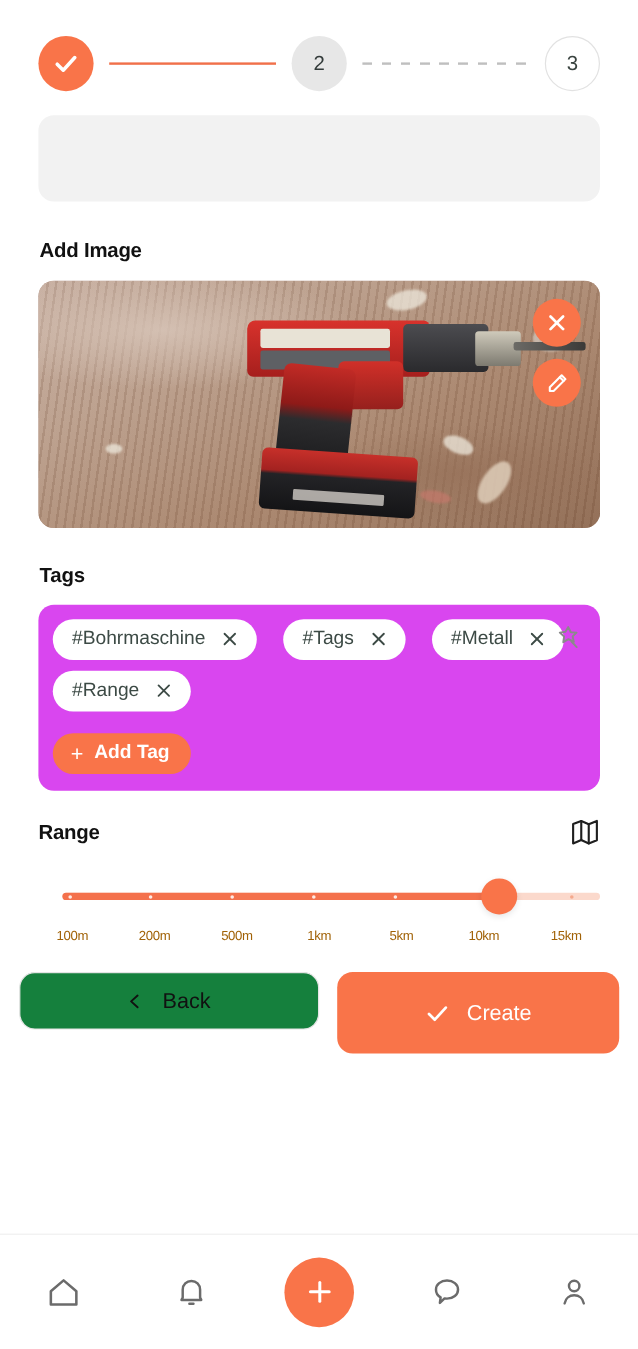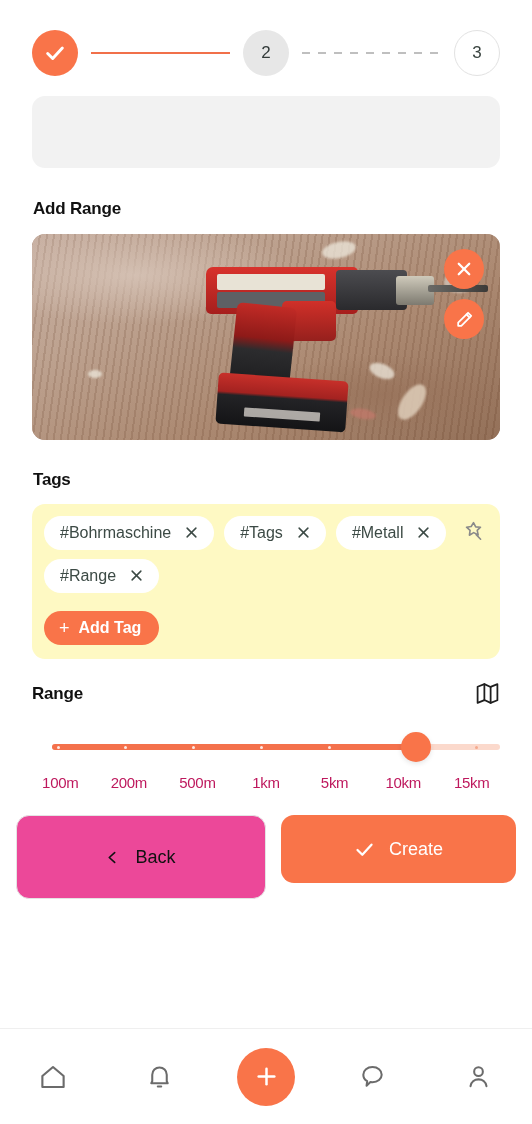--- a/index.html
+++ b/index.html
@@ -150,25 +150,25 @@
     display: flex; align-items: center; justify-content: center;
     cursor: pointer; border: none;
   }
   .img-btn-close { top: 15px; }
   .img-btn-edit { top: 65px; }
 
   
   .tags-box {
     position: relative;
     margin: 14px 32px 0 32px;
-    background: #fef9c3;
+    background: #d946ef;
     border-radius: 13px;
     padding: 12px 12px 14px 12px;
     display: flex; flex-wrap: wrap; align-content: flex-start;
-    gap: 9px 10px;
+    gap: 9px 22px;
     min-height: 134px;
   }
   .tag-chip {
     display: inline-flex; align-items: center; gap: 13px;
     background: #ffffff;
     border-radius: 20px;
     padding: 7px 15px 8px 16px;
     font-size: 16px;
     color: #3C4A45;
     cursor: pointer;
@@ -218,32 +218,32 @@
   }
   .slider-tick.dim { background: #F4A98D; }
   .slider-thumb {
     position: absolute; top: 0px;
     width: 30px; height: 30px; border-radius: 50%;
     background: #F97449; cursor: pointer;
     box-shadow: 0 2px 5px rgba(0,0,0,.10);
   }
   .range-labels {
     display: flex; margin: 12px 26px 0 26px;
-    font-size: 15px; color: #be185d; letter-spacing: -0.3px; justify-content: center;
+    font-size: 11px; color: #a16207; letter-spacing: -0.3px;
   }
   .range-labels span { flex: 1 1 0; text-align: center; }
 
   
   .footer-btns {
     display: flex; gap: 15px;
     margin: 24px 16px 0 16px;
   }
   .btn-back {
-    flex: 0 0 250px; height: 84px;
-    background: #ec4899; border: 1px solid #E4E4E4;
+    flex: 0 0 250px; height: 48px;
+    background: #15803d; border: 1px solid #E4E4E4;
     border-radius: 13px;
     display: flex; align-items: center; justify-content: center; gap: 16px;
     font-size: 18px; color: #111111; cursor: pointer;
     font-family: "Liberation Sans", sans-serif;
   }
   .btn-publish {
     flex: 1 1 auto; height: 68px;
     background: #F97449; border: none;
     border-radius: 13px;
     display: flex; align-items: center; justify-content: center; gap: 14px;
@@ -286,21 +286,21 @@
       <span>2</span>
     </div>
     <div class="connector connector-dashed"></div>
     <div class="step step-future">
       <span>3</span>
     </div>
   </div>
 
   <div class="empty-field"></div>
 
-  <div class="section-label label-addimage">Add Range</div>
+  <div class="section-label label-addimage">Add Image</div>
 
   <div class="image-wrap">
     <div class="photo">
       <div class="photo-bg"></div>
       <div class="photo-spec sp1"></div>
       <div class="photo-spec sp2"></div>
       <div class="photo-spec sp3"></div>
       <div class="photo-spec sp4"></div>
       <div class="photo-spec sp5"></div>
       <div class="photo-spec sp6"></div>

